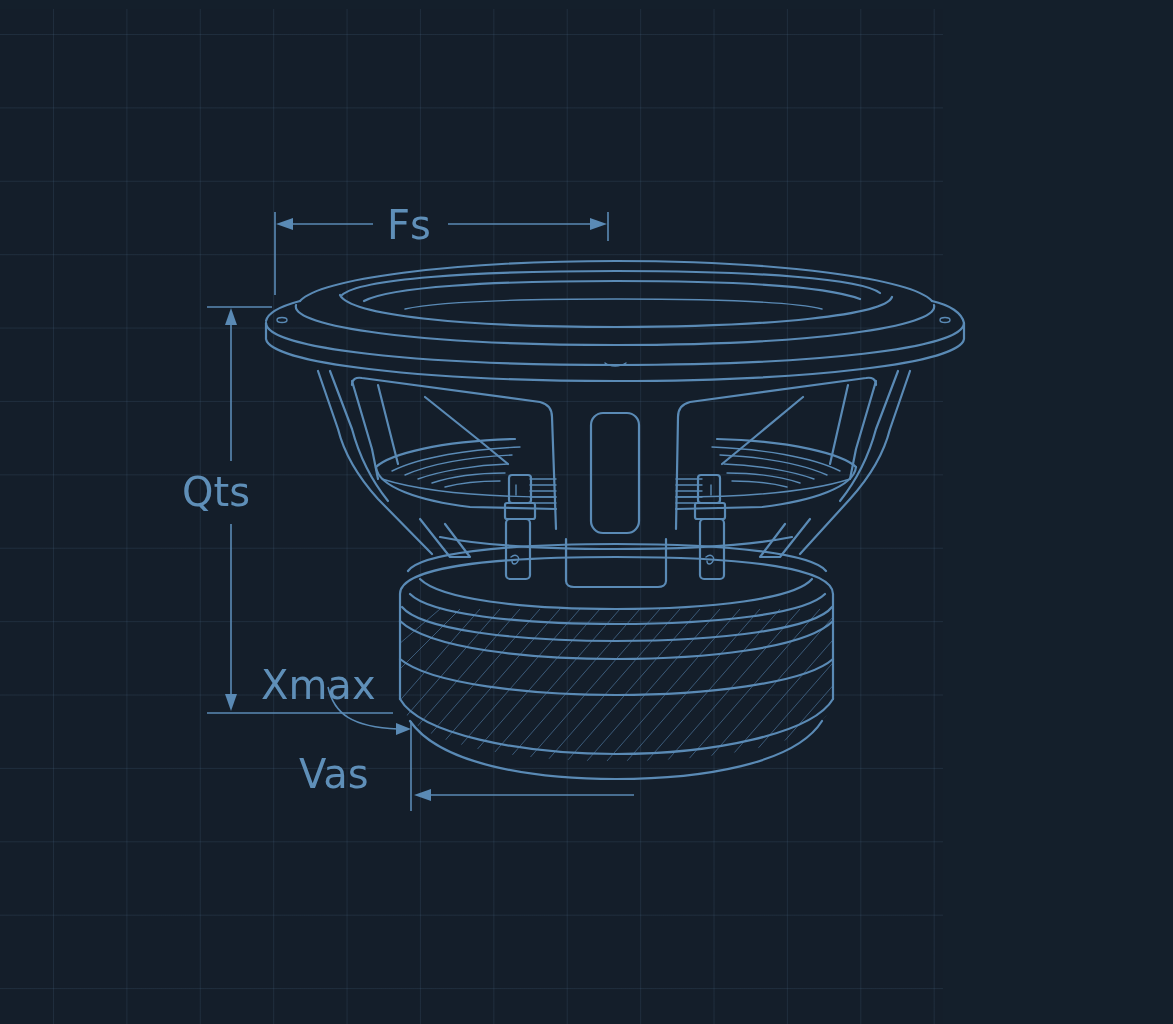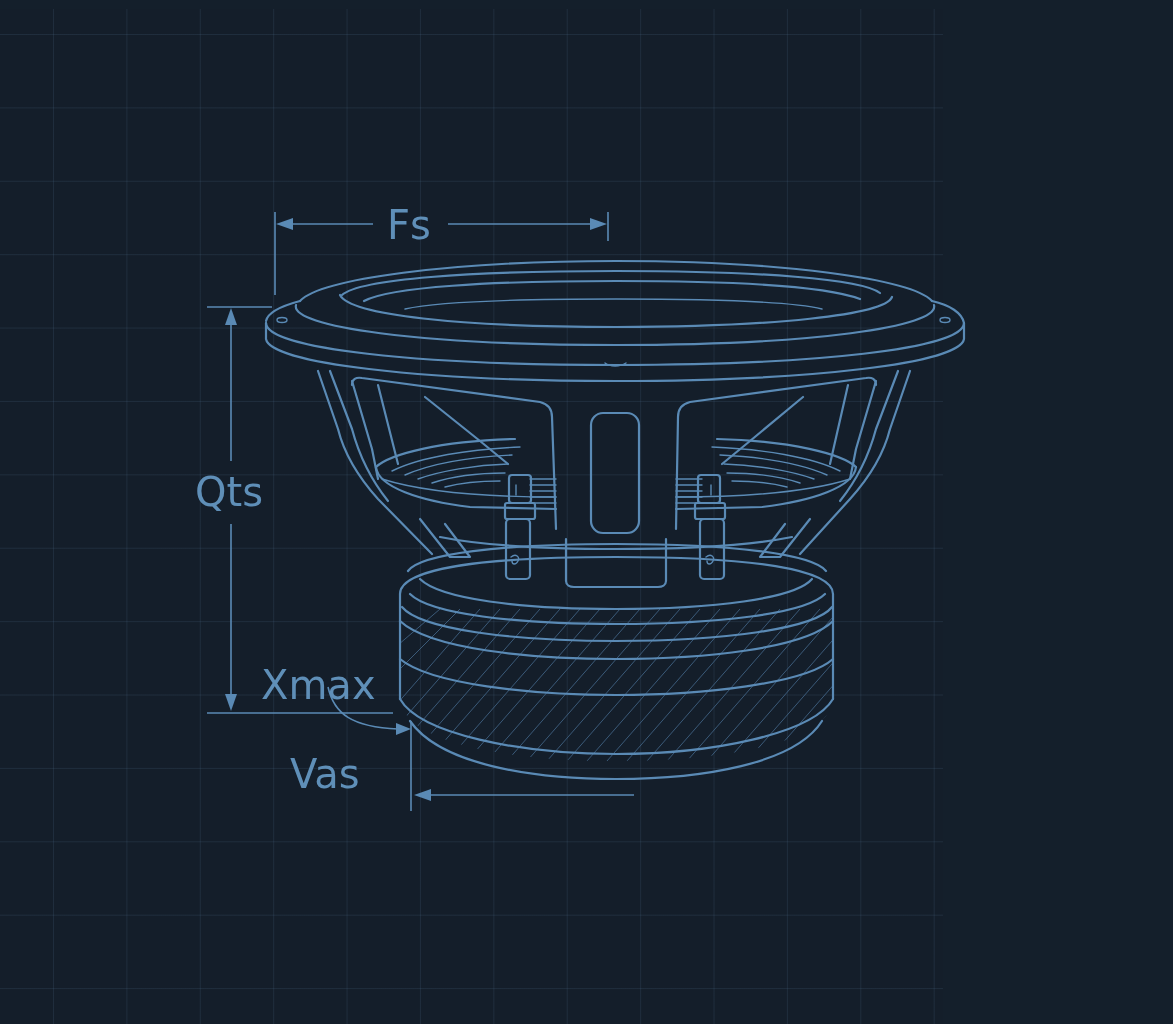--- a/index.html
+++ b/index.html
@@ -180,17 +180,17 @@
       <path class="thin" d="M405,300 C440,292 520,290 616,290 C712,290 790,292 822,300"></path>
 
       <ellipse class="thin" cx="282" cy="311" rx="5" ry="2.5"></ellipse>
       <ellipse class="thin" cx="945" cy="311" rx="5" ry="2.5"></ellipse>
 
       <path class="thin" d="M605,354 C610,358 620,358 626,354"></path>
     </g>
   </svg>
 
   <div class="label" style="left:387px; top:196px;">Fs</div>
-  <div class="label" style="left:195px; top:463px;">Qts</div>
+  <div class="label" style="left:182px; top:463px;">Qts</div>
   <div class="label" style="left:261px; top:656px;">Xmax</div>
-  <div class="label" style="left:290px; top:745px;">Vas</div>
+  <div class="label" style="left:299px; top:745px;">Vas</div>
 
 </div>
 
 </body></html>

